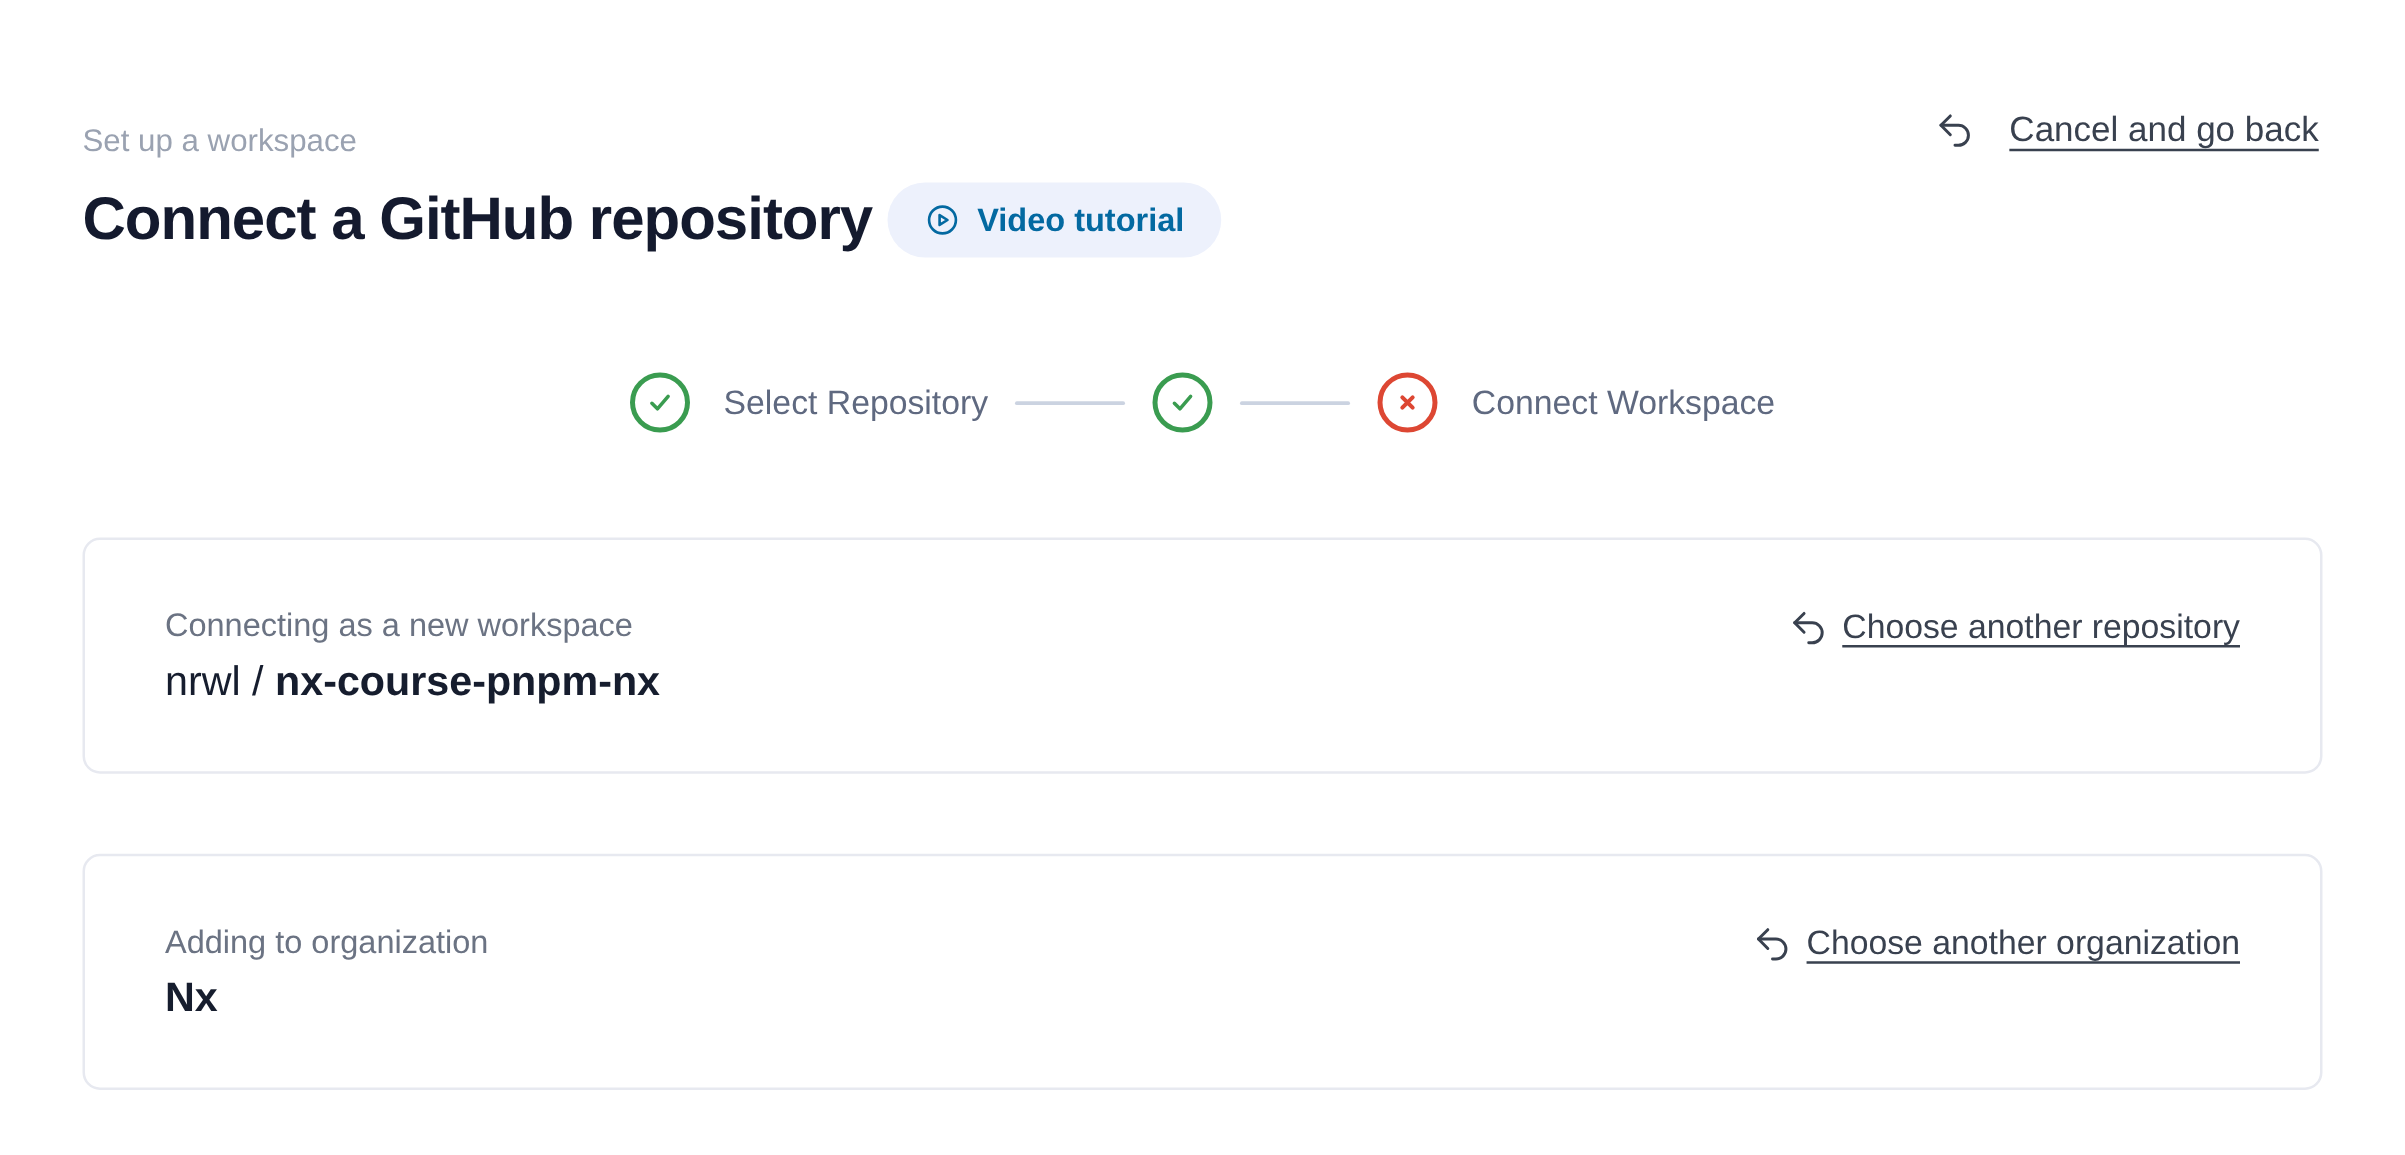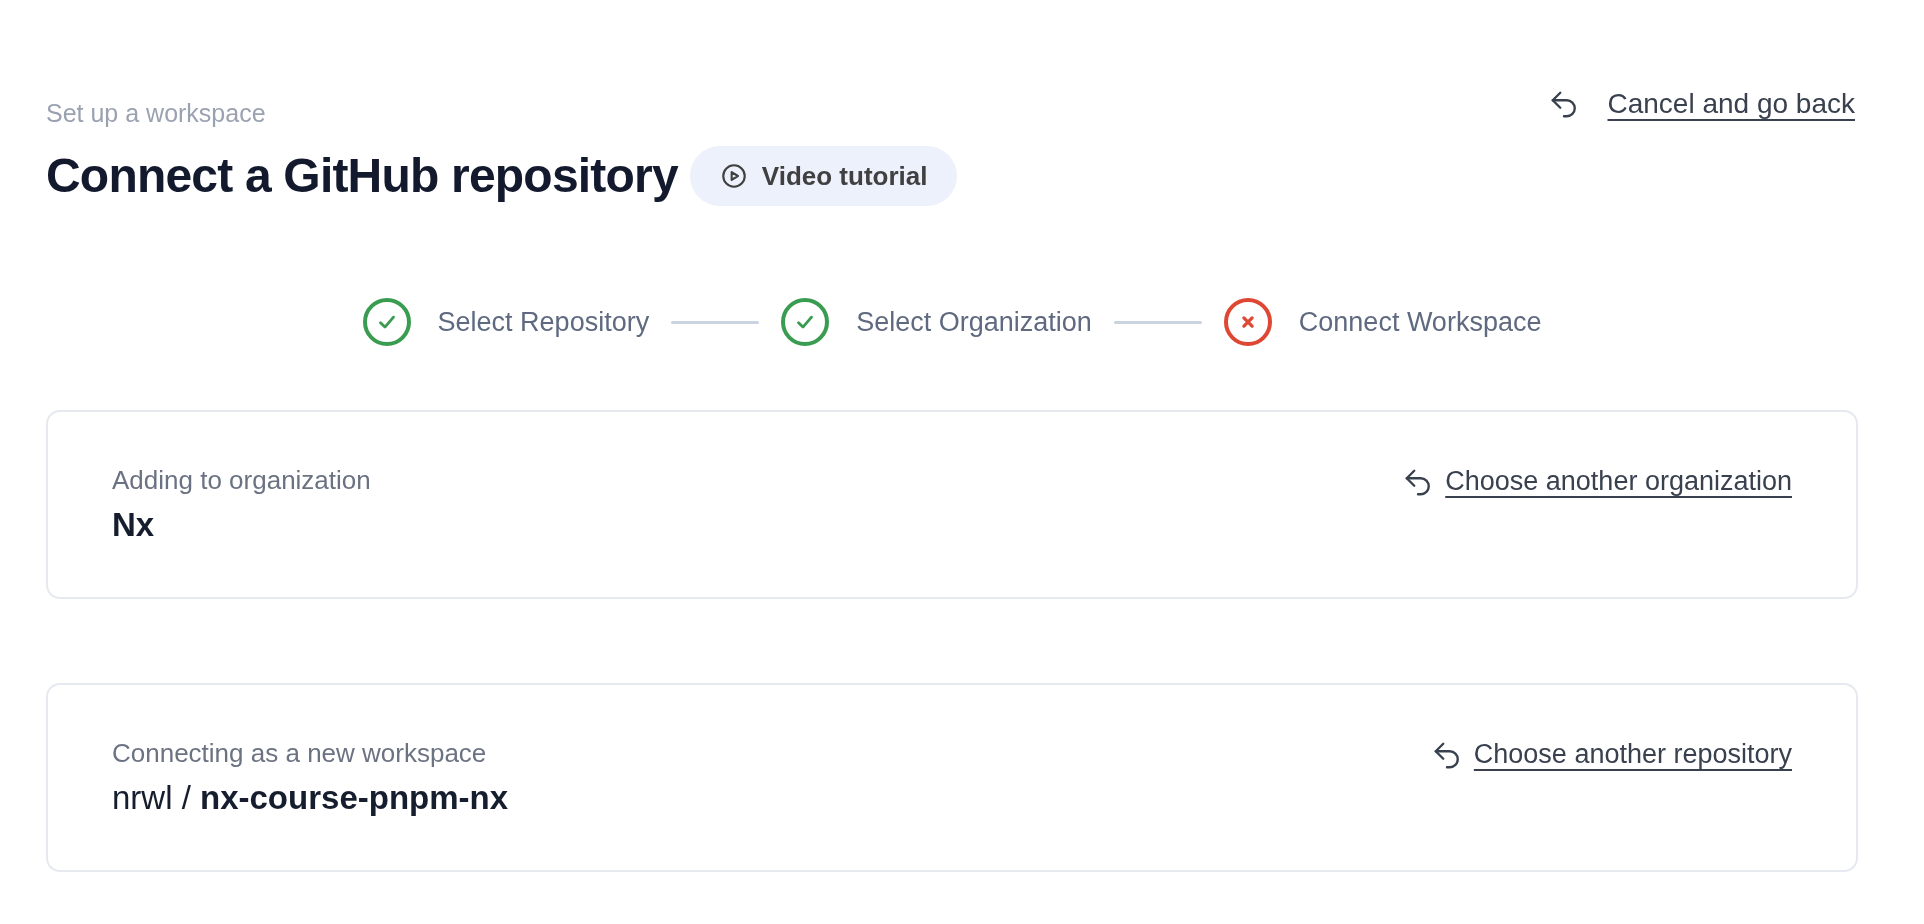--- a/index.html
+++ b/index.html
@@ -4,36 +4,36 @@
 <style>
   * { margin: 0; padding: 0; box-sizing: border-box; }
   html, body { background: #ffffff; }
   body {
     width: 1924px; height: 924px;
     font-family: "Liberation Sans", "DejaVu Sans", sans-serif;
     color: #141a2e;
     position: relative;
     overflow: hidden;
   }
-  .page { padding: 98px 66px 0 46px; position: relative; }
+  .page { padding: 98px 66px 0 66px; position: relative; }
 
   
   .kicker {
     font-size: 25px; line-height: 30px; color: #9aa2b1;
     margin-bottom: 18px;
   }
   .title-row { display: flex; align-items: center; gap: 12px; }
   .page-title {
     font-size: 48px; line-height: 56px; font-weight: 800;
     letter-spacing: -0.8px; color: #141a2e;
   }
   .video-pill {
     display: inline-flex; align-items: center; gap: 14px;
     height: 60px; padding: 0 30px; border-radius: 30px;
-    background: #edf1fc; color: #404040;
+    background: #edf1fc; color: #0369a1;
     font-size: 26px; font-weight: 700; cursor: pointer;
     border: none; font-family: inherit;
   }
   .video-pill svg { width: 28px; height: 28px; display: block; }
 
   .cancel-link {
     position: absolute; top: 88px; right: 69px;
     display: flex; align-items: center; gap: 28px;
     color: #39414f; font-size: 28px; cursor: pointer;
     text-decoration: none;
@@ -122,62 +122,61 @@
       </span>
       <span class="step-label">Select Repository</span>
     </div>
     <span class="step-connector"></span>
     <div class="step step-complete">
       <span class="step-circle">
         <svg viewBox="0 0 24 24" fill="none" stroke="currentColor" stroke-width="2.6" stroke-linecap="round" stroke-linejoin="round">
           <path d="M6 12.6l4.1 4.1L18 7.5"></path>
         </svg>
       </span>
-      <span class="step-label">Select Organization</span>
     </div>
     <span class="step-connector"></span>
     <div class="step step-error">
       <span class="step-circle">
         <svg viewBox="0 0 24 24" fill="none" stroke="currentColor" stroke-width="3" stroke-linecap="round" stroke-linejoin="round">
           <path d="M8.2 8.2l7.6 7.6M15.8 8.2l-7.6 7.6"></path>
         </svg>
       </span>
       <span class="step-label">Connect Workspace</span>
     </div>
+  </div>
+
+  <div class="card card-first">
+    <div>
+      <div class="card-label">Connecting as a new workspace</div>
+      <div class="card-value">
+        <span class="value-prefix">nrwl / </span><span class="value-name">nx-course-pnpm-nx</span>
+      </div>
+    </div>
+    <a class="card-action" href="#">
+      <span class="undo-icon">
+        <svg viewBox="0 0 24 24" fill="none" stroke="currentColor" stroke-width="1.9" stroke-linecap="round" stroke-linejoin="round">
+          <path d="M9 15 3 9l6-6"></path>
+          <path d="M3 9h11.2a6.4 6.4 0 0 1 0 12.8H12"></path>
+        </svg>
+      </span>
+      <span class="link-text">Choose another repository</span>
+    </a>
   </div>
 
   <div class="card">
     <div>
       <div class="card-label">Adding to organization</div>
       <div class="card-value">
         <span class="value-prefix"></span><span class="value-name">Nx</span>
       </div>
     </div>
     <a class="card-action" href="#">
       <span class="undo-icon">
         <svg viewBox="0 0 24 24" fill="none" stroke="currentColor" stroke-width="1.9" stroke-linecap="round" stroke-linejoin="round">
           <path d="M9 15 3 9l6-6"></path>
           <path d="M3 9h11.2a6.4 6.4 0 0 1 0 12.8H12"></path>
         </svg>
       </span>
       <span class="link-text">Choose another organization</span>
     </a>
   </div>
 
-  <div class="card card-first">
-    <div>
-      <div class="card-label">Connecting as a new workspace</div>
-      <div class="card-value">
-        <span class="value-prefix">nrwl / </span><span class="value-name">nx-course-pnpm-nx</span>
-      </div>
-    </div>
-    <a class="card-action" href="#">
-      <span class="undo-icon">
-        <svg viewBox="0 0 24 24" fill="none" stroke="currentColor" stroke-width="1.9" stroke-linecap="round" stroke-linejoin="round">
-          <path d="M9 15 3 9l6-6"></path>
-          <path d="M3 9h11.2a6.4 6.4 0 0 1 0 12.8H12"></path>
-        </svg>
-      </span>
-      <span class="link-text">Choose another repository</span>
-    </a>
-  </div>
-
 </div>
 
 </body></html>

